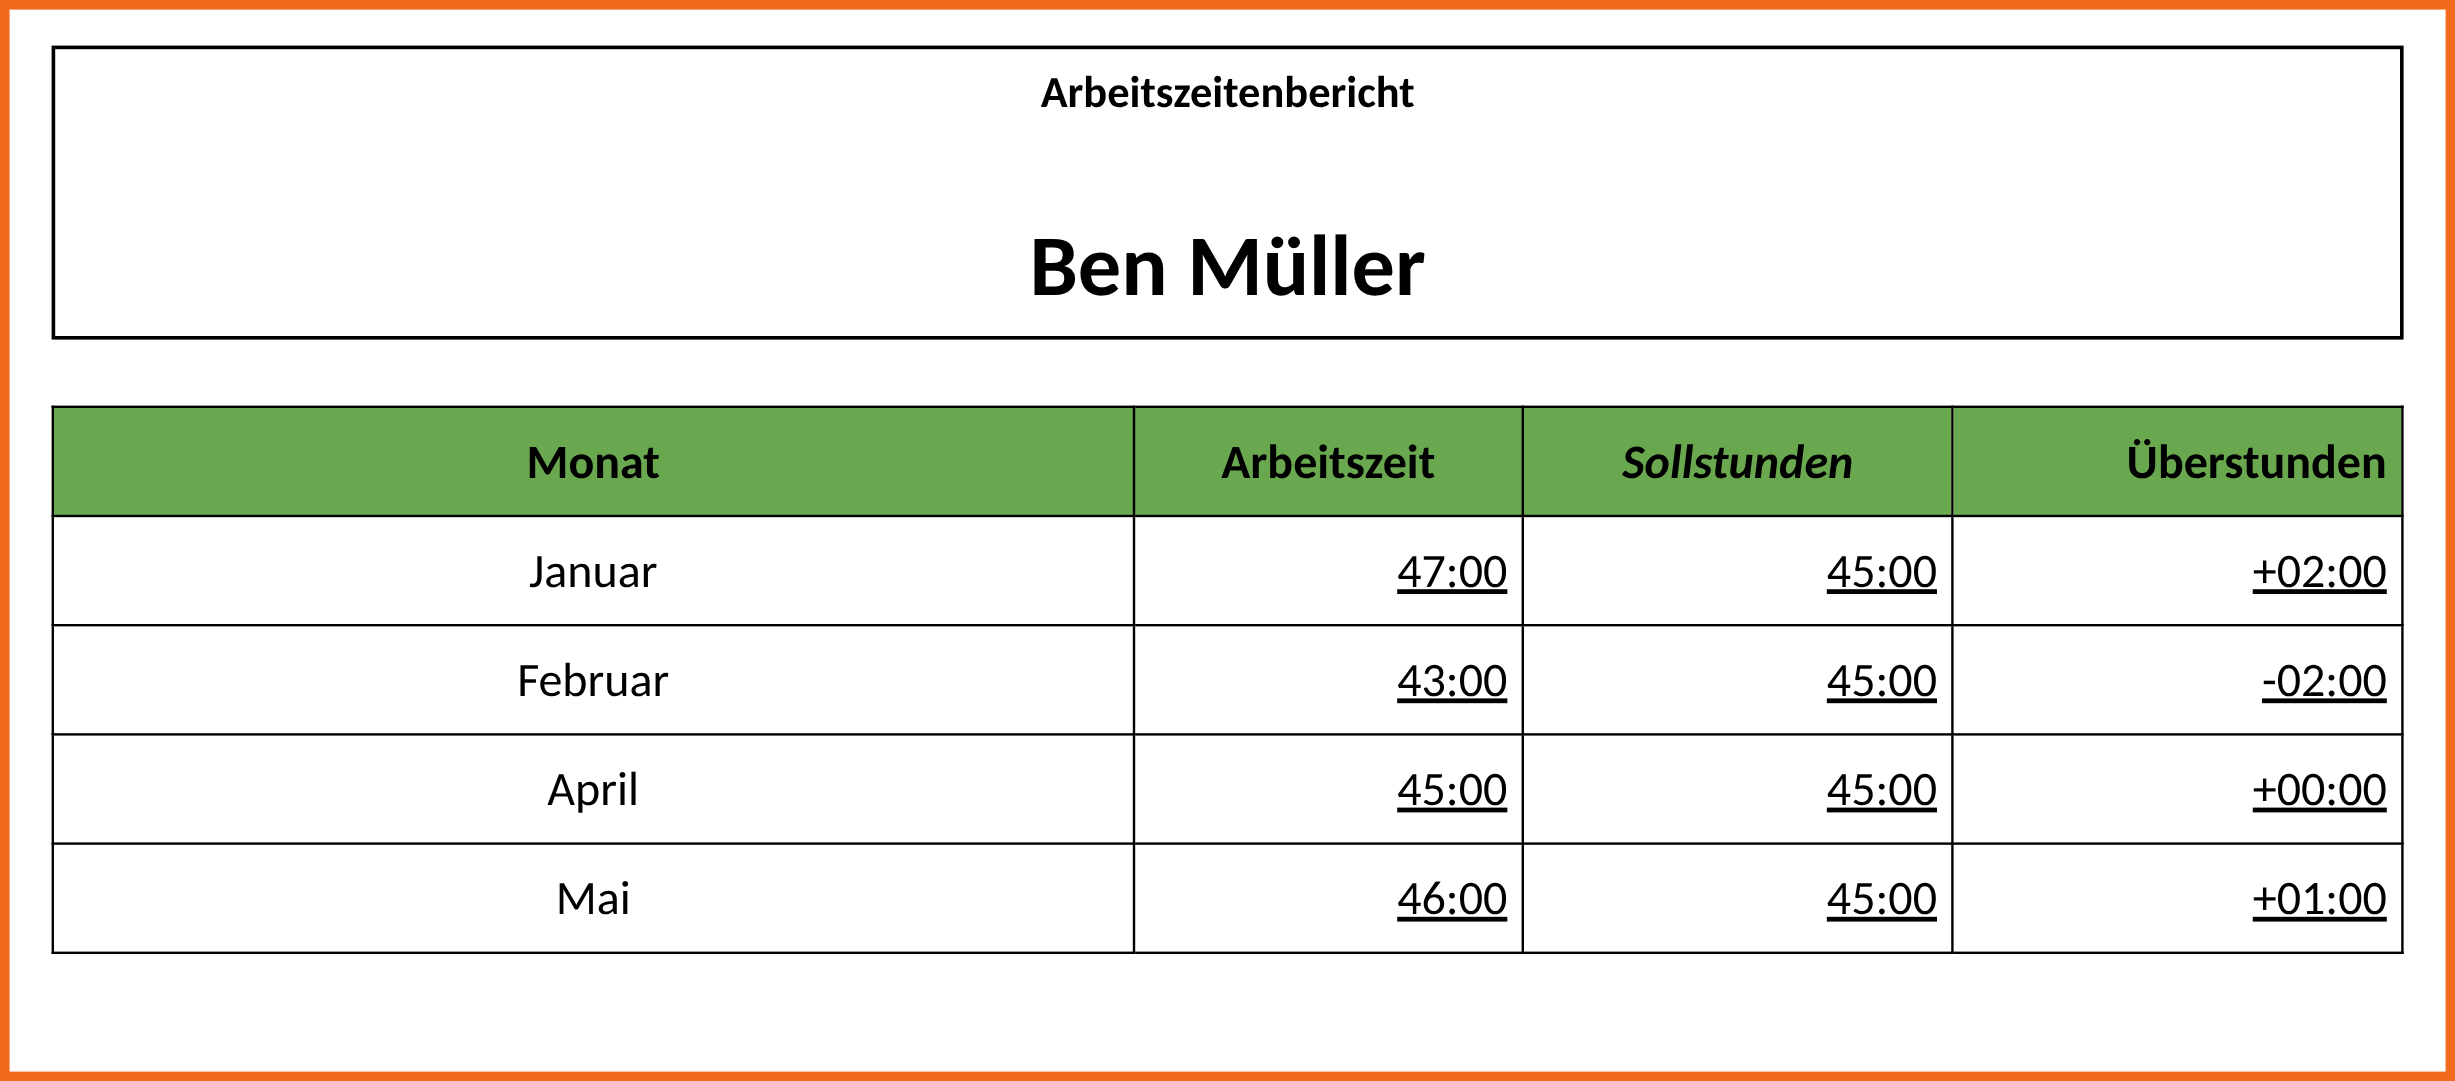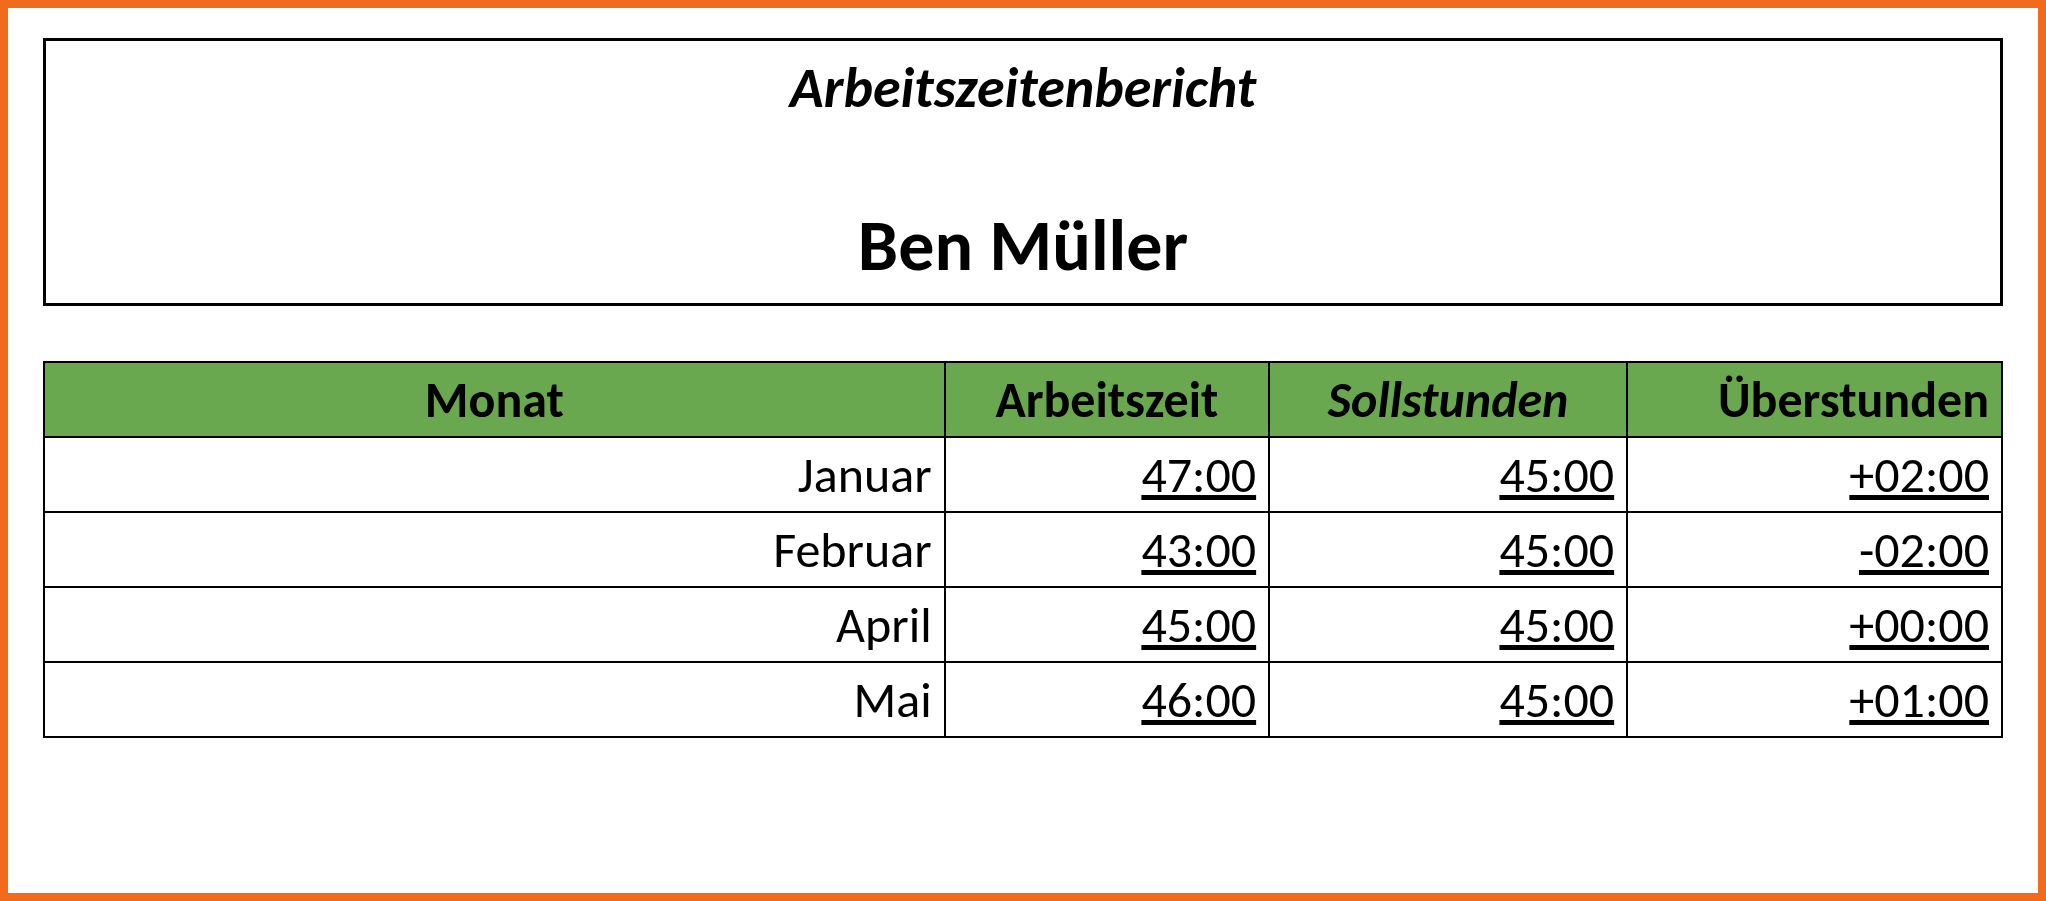--- a/index.html
+++ b/index.html
@@ -15,43 +15,42 @@
       height: 901px;
       padding: 30px 35px;
     }
     .header-box {
       border: 3px solid #000;
       text-align: center;
       padding: 14px 0 14px 0;
       margin-bottom: 55px;
     }
     .header-box .title {
-      font-size: 56px;
+      font-size: 37px;
       font-weight: bold;
       line-height: 1.2;
-      font-style: italic;
     }
     .header-box .spacer {
       height: 80px;
     }
     .header-box .name {
       font-size: 72px;
       font-weight: bold;
       line-height: 1.2;
     }
     table.data {
       border-collapse: collapse;
       width: 100%;
       table-layout: fixed;
     }
     table.data th,
     table.data td {
       border: 2px solid #000;
-      font-size: 50px;
-      padding: 6px 12px;
+      font-size: 40px;
+      padding: 20px 12px;
       white-space: nowrap;
       overflow: hidden;
     }
     table.data th {
       background: #6aa84f;
       font-weight: bold;
       text-align: center;
     }
     table.data th.col-monat {
       width: 805px;
@@ -62,21 +61,21 @@
     table.data th.col-soll {
       width: 320px;
       font-style: italic;
     }
     table.data th.col-ueber {
       width: 335px;
       text-align: right;
       padding-left: 12px;
     }
     table.data td.month {
-      text-align: right;
+      text-align: center;
       padding-left: 12px;
     }
     table.data td.num {
       text-align: right;
       padding-right: 12px;
       text-decoration: underline;
     }
   </style>
 </head>
 <body>

